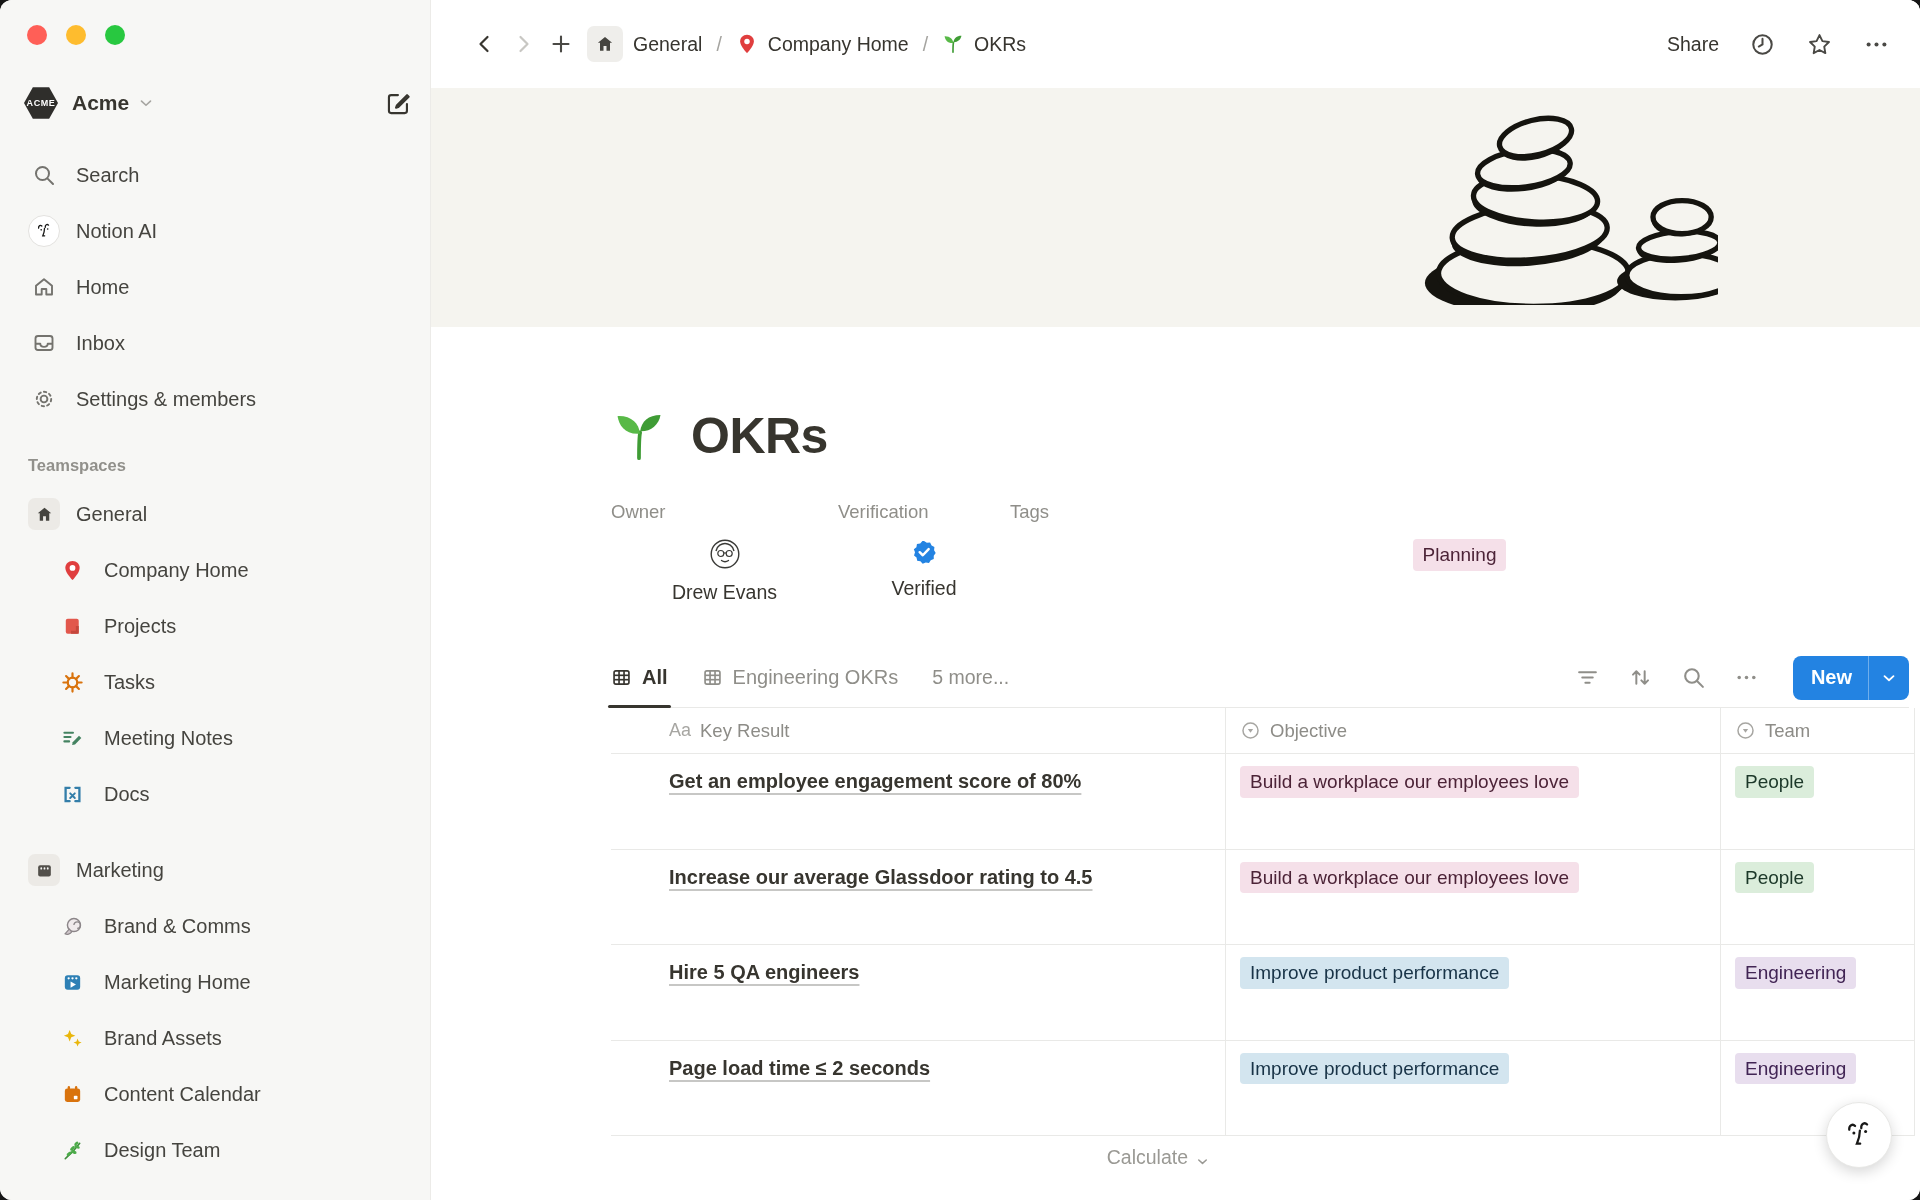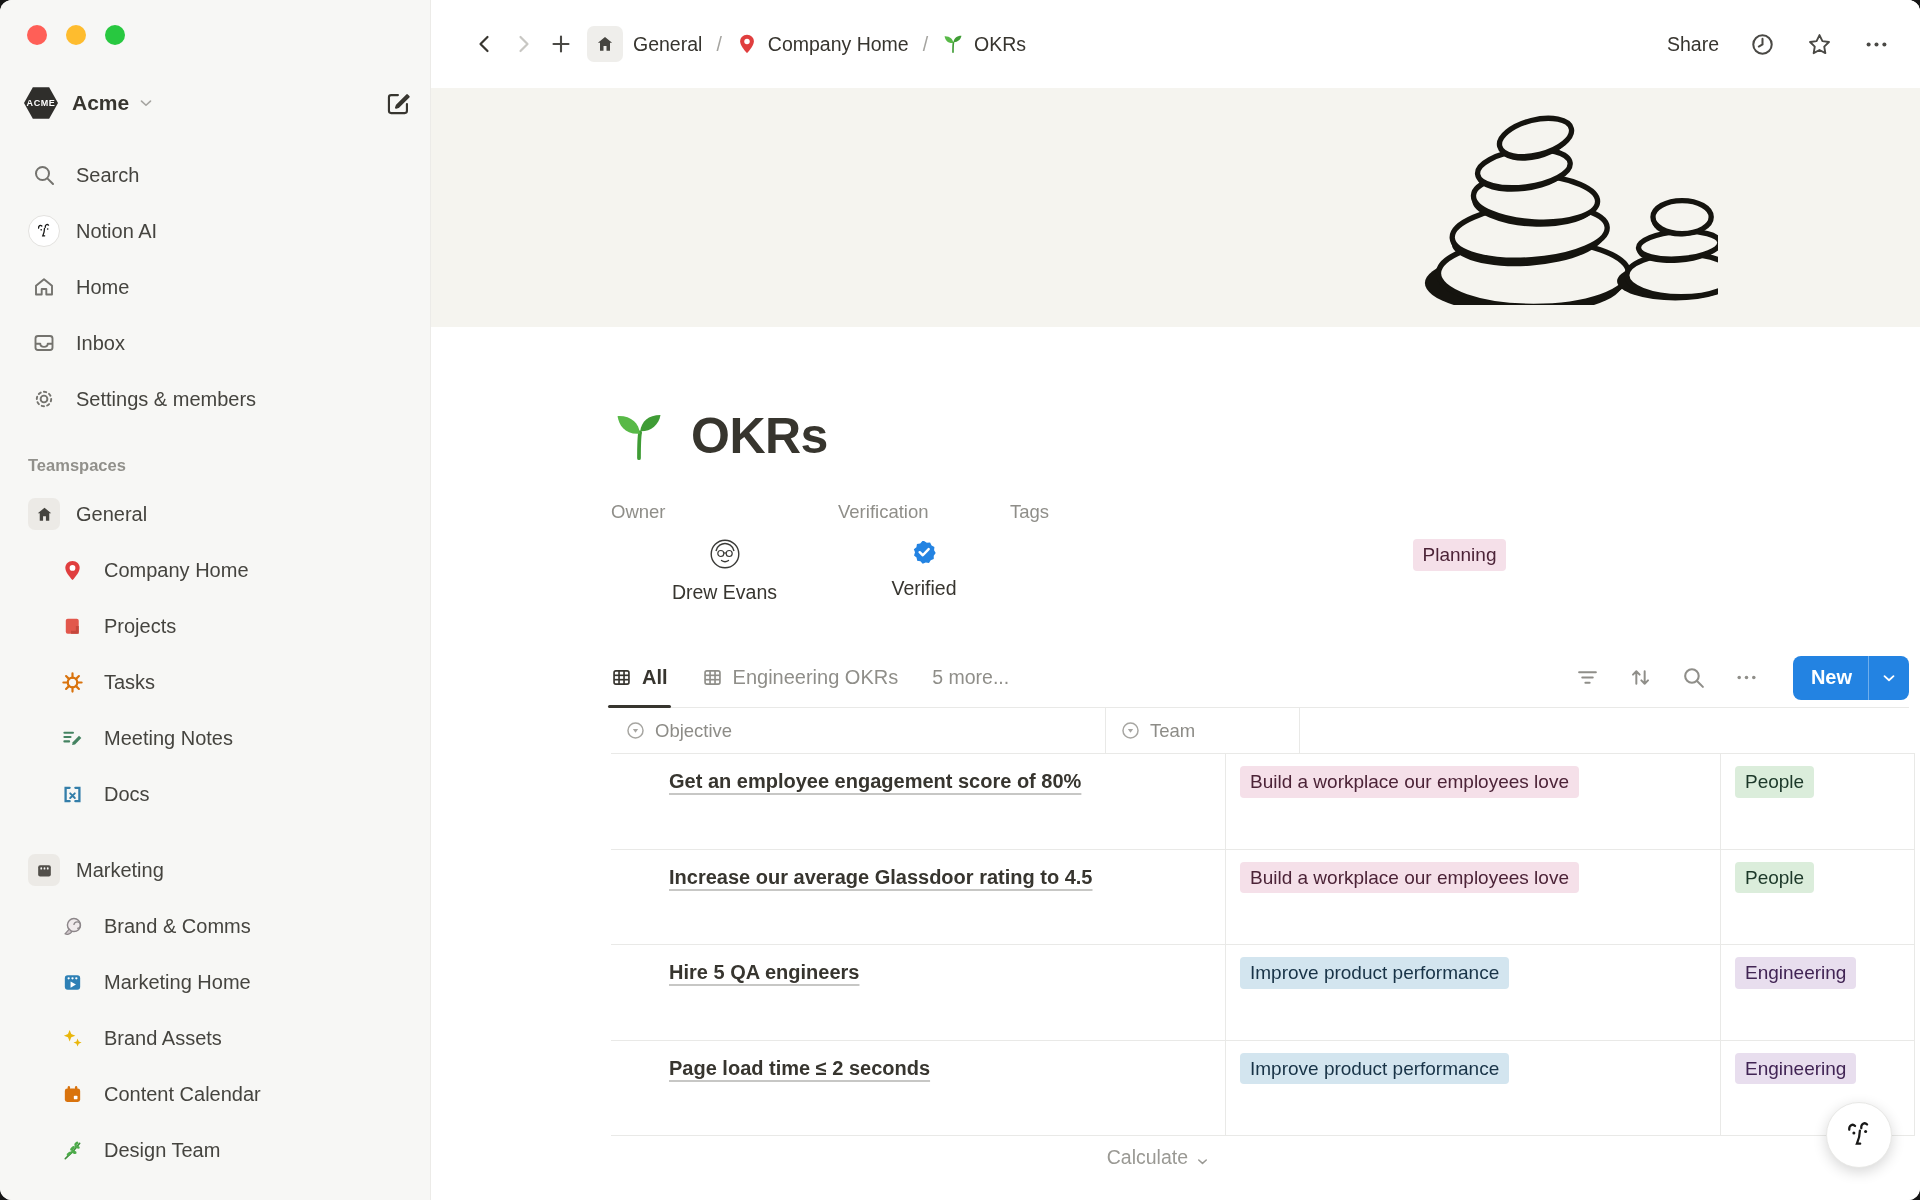--- a/index.html
+++ b/index.html
@@ -537,20 +537,24 @@
               <svg width="18" height="18" viewBox="0 0 24 24" fill="none" stroke="#fff" stroke-width="2.4" stroke-linecap="round" stroke-linejoin="round">
                   <path d="M6 9.5 L12 15 L18 9.5"></path>
                 </svg>
             </span>
           </span>
         </div>
       </div>
 
       <div class="table">
         <div class="thead">
+          <div class="th col1">
+            <span class="aa">Aa</span>
+            <span>Key Result</span>
+          </div>
           <div class="th col2">
             <span>
               <svg width="21" height="21" viewBox="0 0 24 24">
                   <circle cx="12" cy="12" r="8.6" fill="none" stroke="#A7A6A2" stroke-width="1.7"></circle>
                   <path d="M9 10.4 h6 l-3 4.2 z" fill="#A7A6A2"></path>
                 </svg>
             </span>
             <span>Objective</span>
           </div>
           <div class="th col3">

